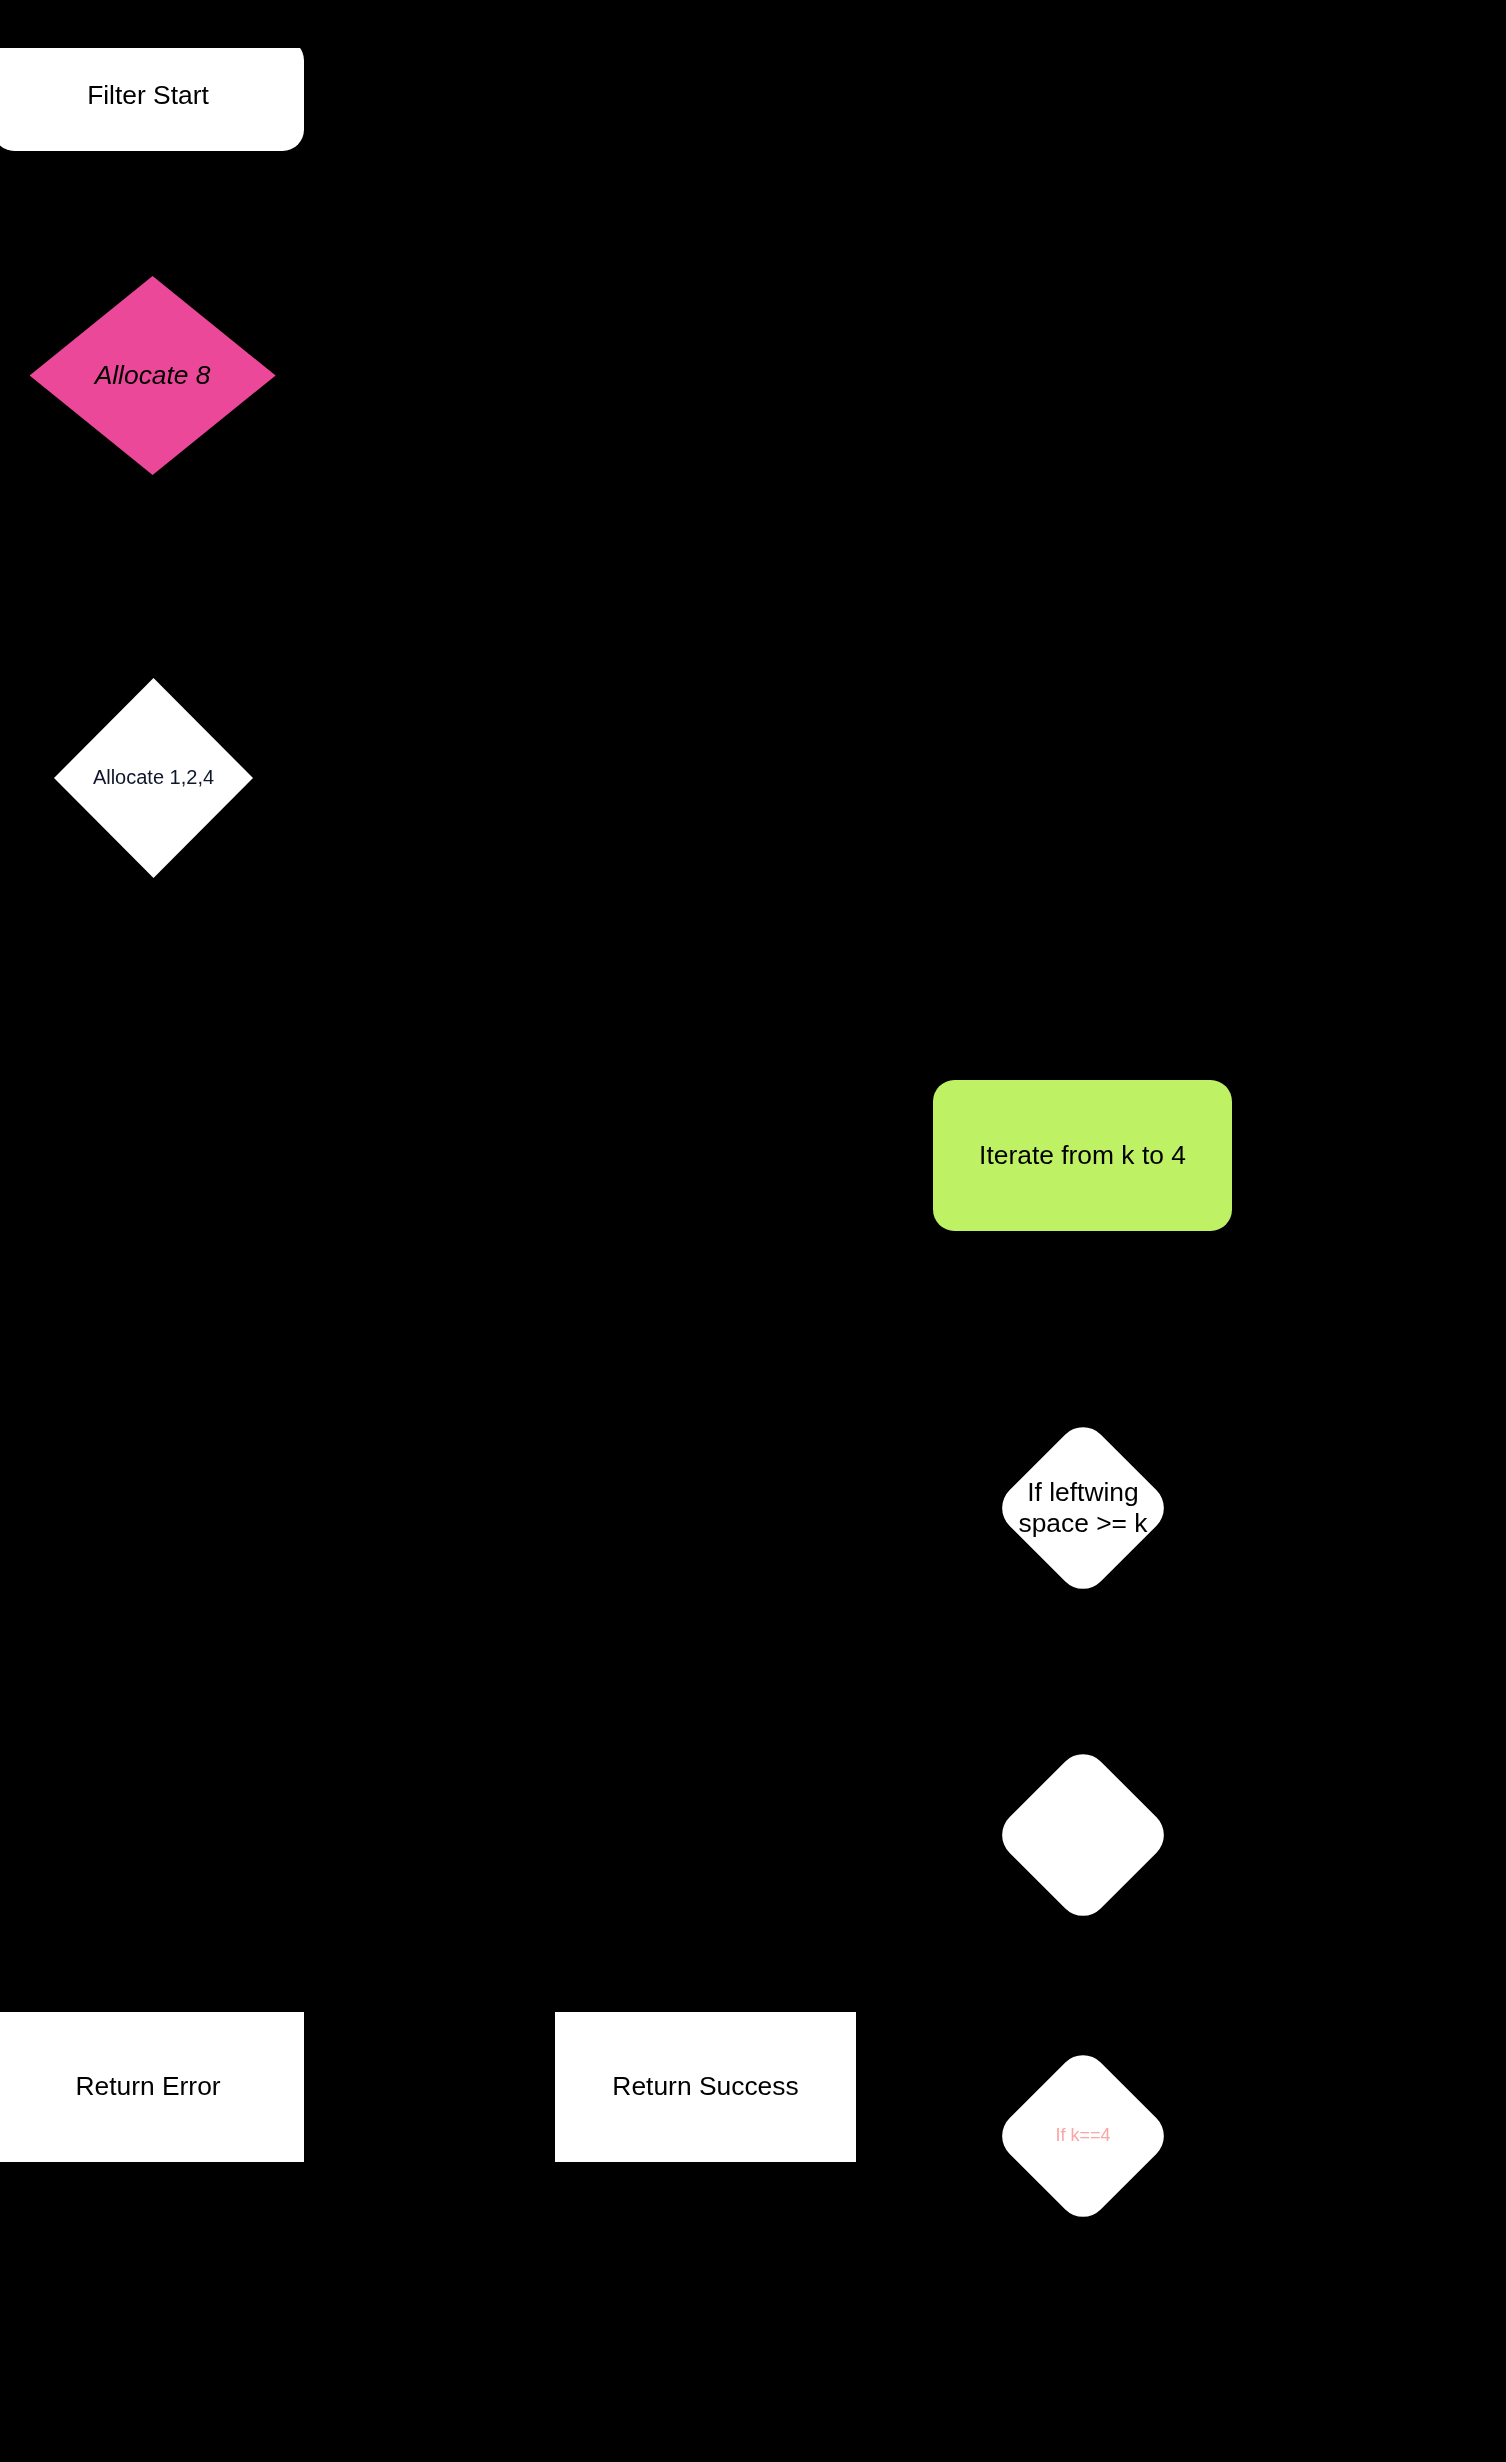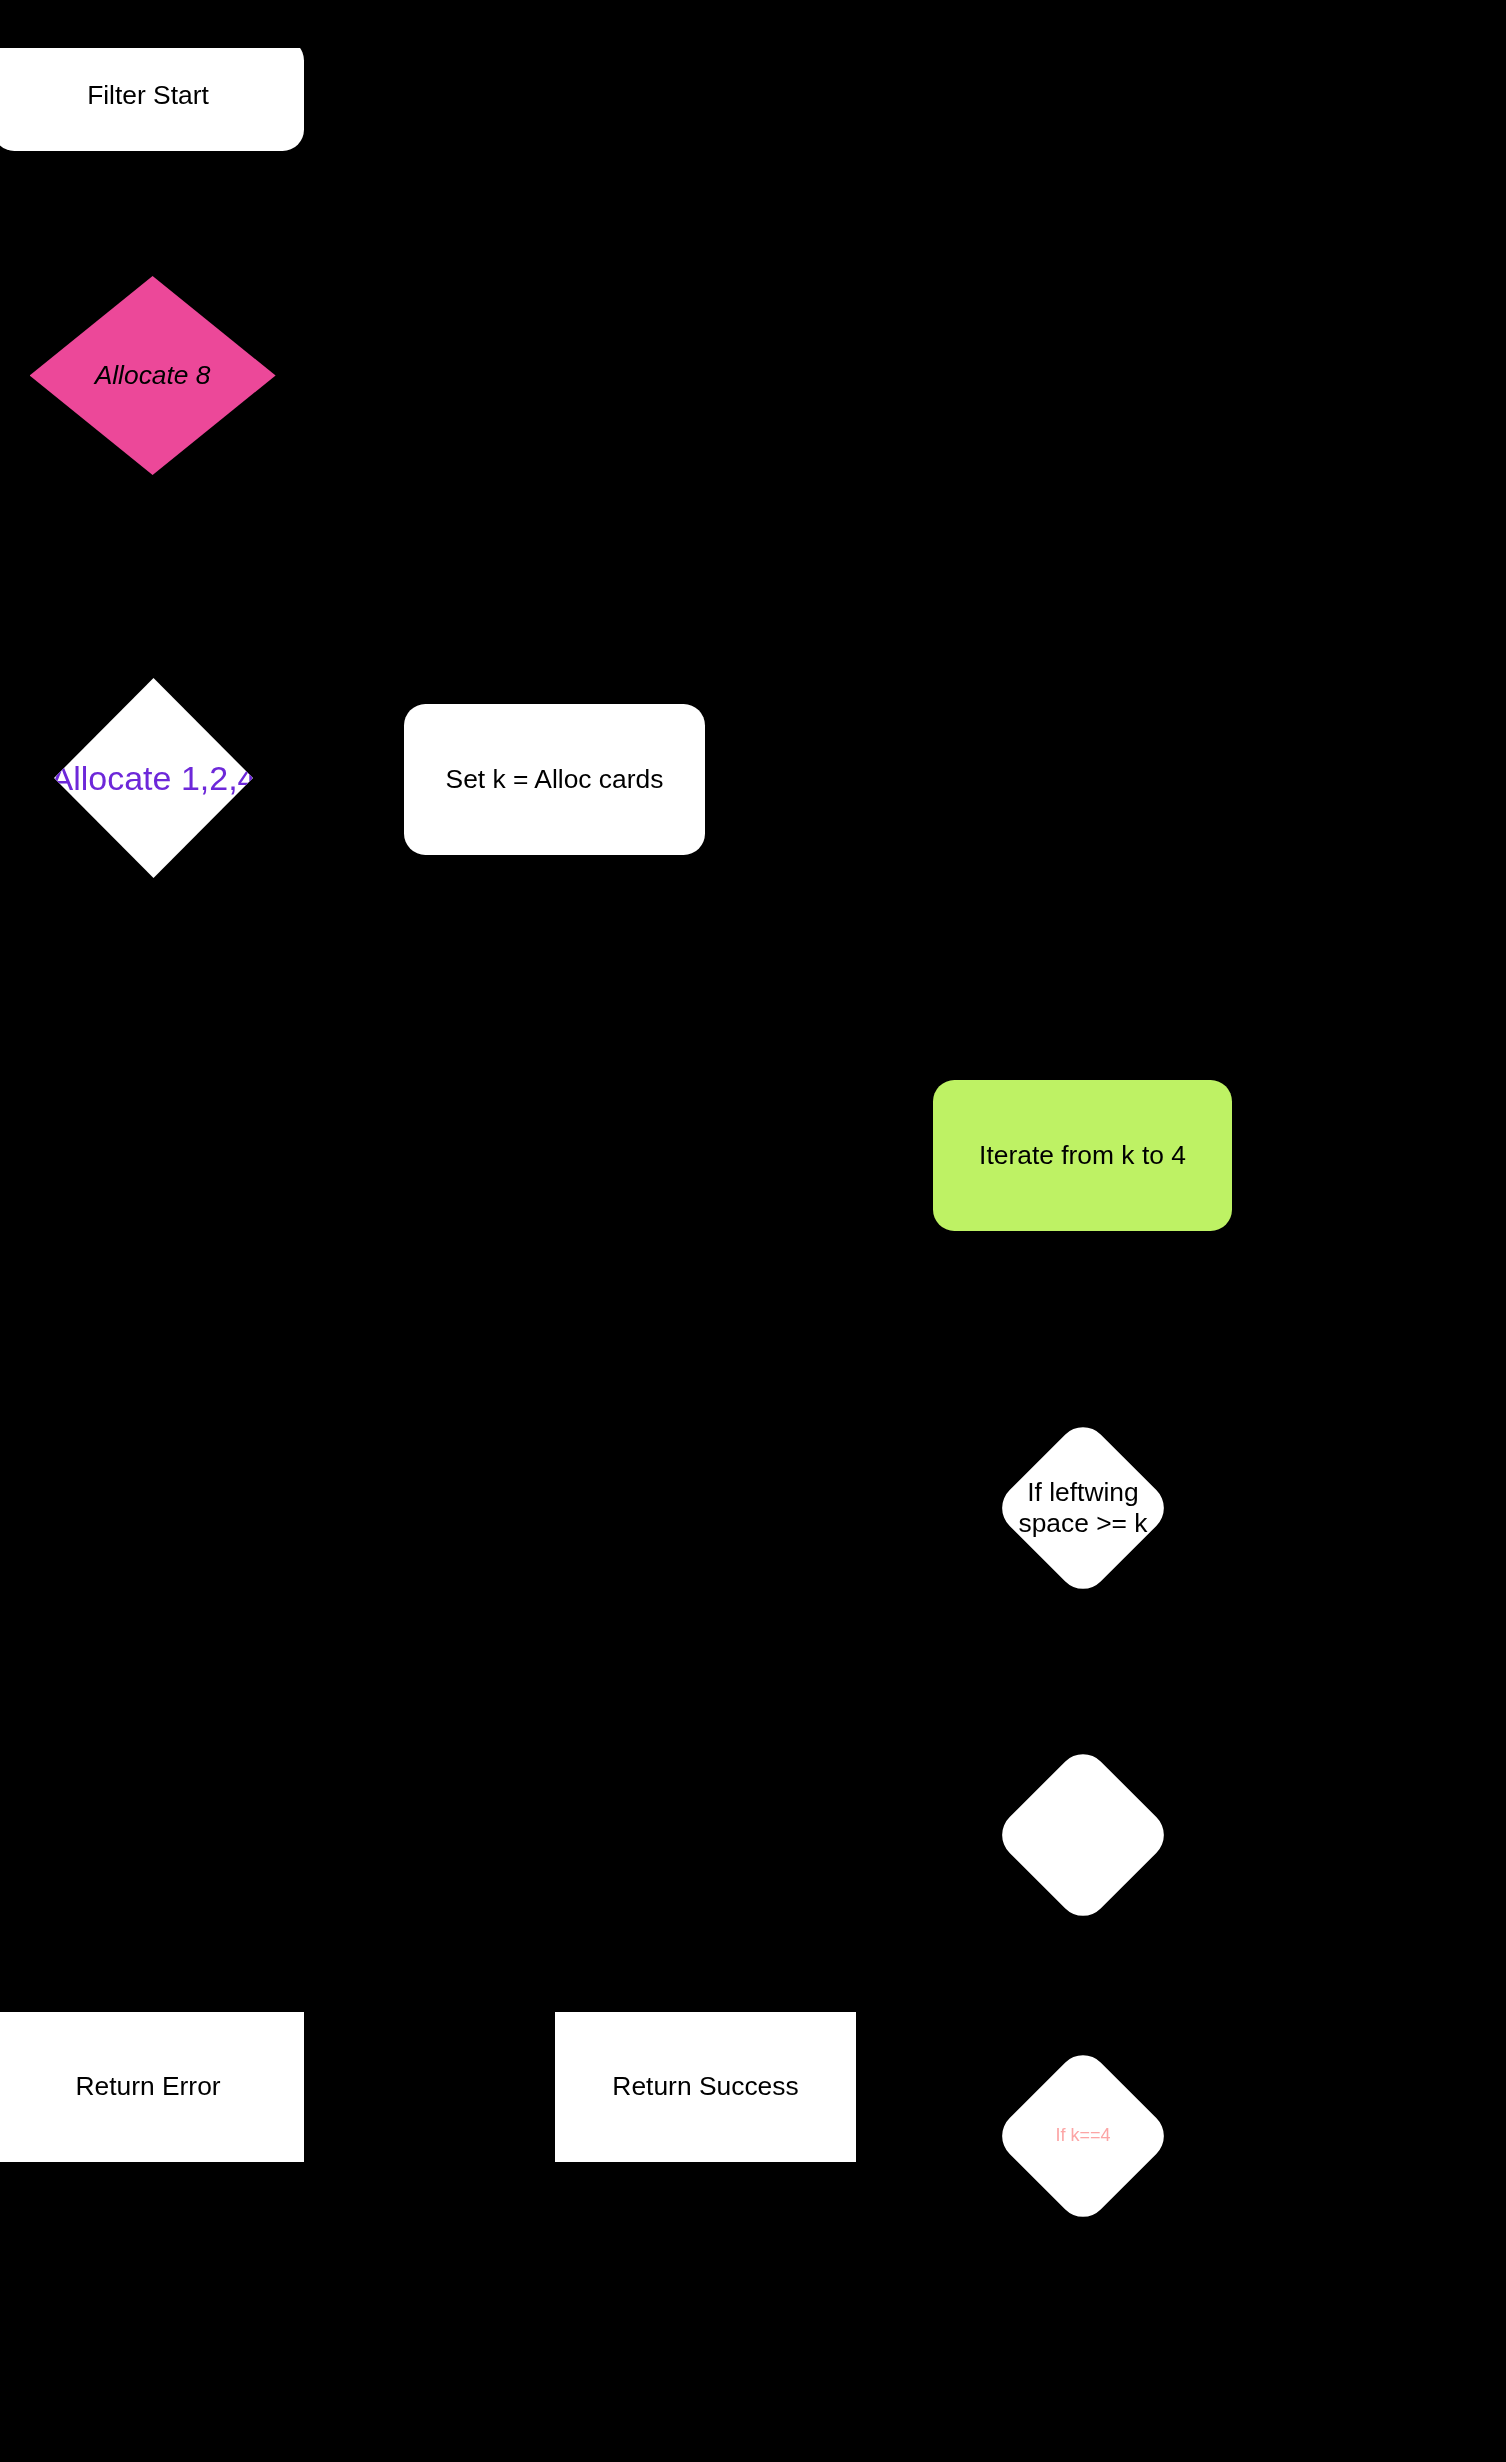--- a/index.html
+++ b/index.html
@@ -67,25 +67,22 @@
 </head>
 <body>
 
 <div id="canvas" style="width: 1507px; height: 2462px; background: rgb(0, 0, 0);">
     <div class="node shape-rounded-rect" style="left: -7.5px; top: -8.8px; width: 311px; height: 112px; font-size: 26.4px; color: rgb(0, 0, 0); background: rgb(255, 255, 255);">
       <span class="node-label">Filter Start</span>
     </div>
     <div class="node shape-diamond" style="left: 29.6px; top: 228px; width: 246px; height: 199px; font-size: 26.4px; color: rgb(0, 0, 0); background: #ec4899; font-style: italic;">
       <span class="node-label">Allocate 8</span>
     </div>
-    <div class="node shape-diamond" style="left: 54px; top: 630px; width: 199px; height: 200px; font-size: 34px; color: #6d28d9; background: rgb(255, 255, 255);">
+    <div class="node shape-diamond" style="left: 54px; top: 630px; width: 199px; height: 200px; font-size: 20px; color: #0f172a; background: rgb(255, 255, 255);">
       <span class="node-label">Allocate 1,2,4</span>
-    </div>
-    <div class="node shape-rounded-rect" style="left: 404px; top: 656px; width: 301px; height: 151px; font-size: 26.4px; color: rgb(0, 0, 0); background: rgb(255, 255, 255);">
-      <span class="node-label">Set k = Alloc cards</span>
     </div>
     <div class="node shape-rounded-rect" style="left: 933px; top: 1032px; width: 299px; height: 151px; font-size: 26.4px; color: rgb(0, 0, 0); background: #bef264;">
       <span class="node-label">Iterate from k to 4</span>
     </div>
     <div class="node shape-diamond-round" style="left: 992px; top: 1368px; width: 182px; height: 184px; font-size: 26.4px; color: rgb(0, 0, 0);">
       <div class="dia-bg" style="width: 129px; height: 129px; background: rgb(255, 255, 255);"></div>
       <span class="node-label lbl-2line">If leftwing
 space &gt;= k</span>
     </div>
     <div class="node shape-diamond-round" style="left: 992px; top: 1695px; width: 182px; height: 184px; font-size: 26.4px; color: #ffffff;">

